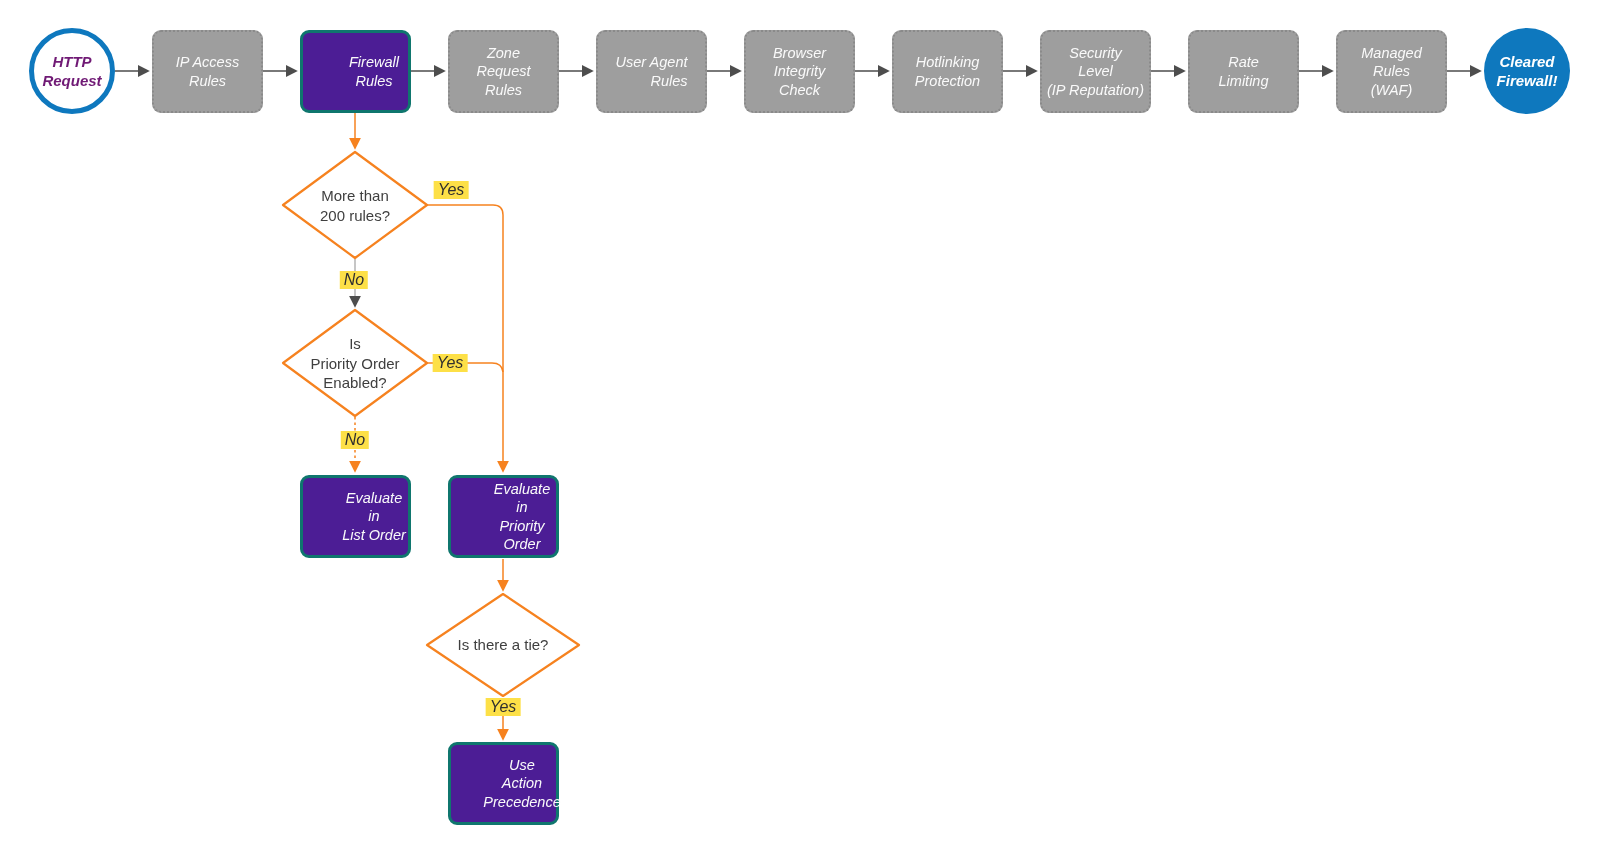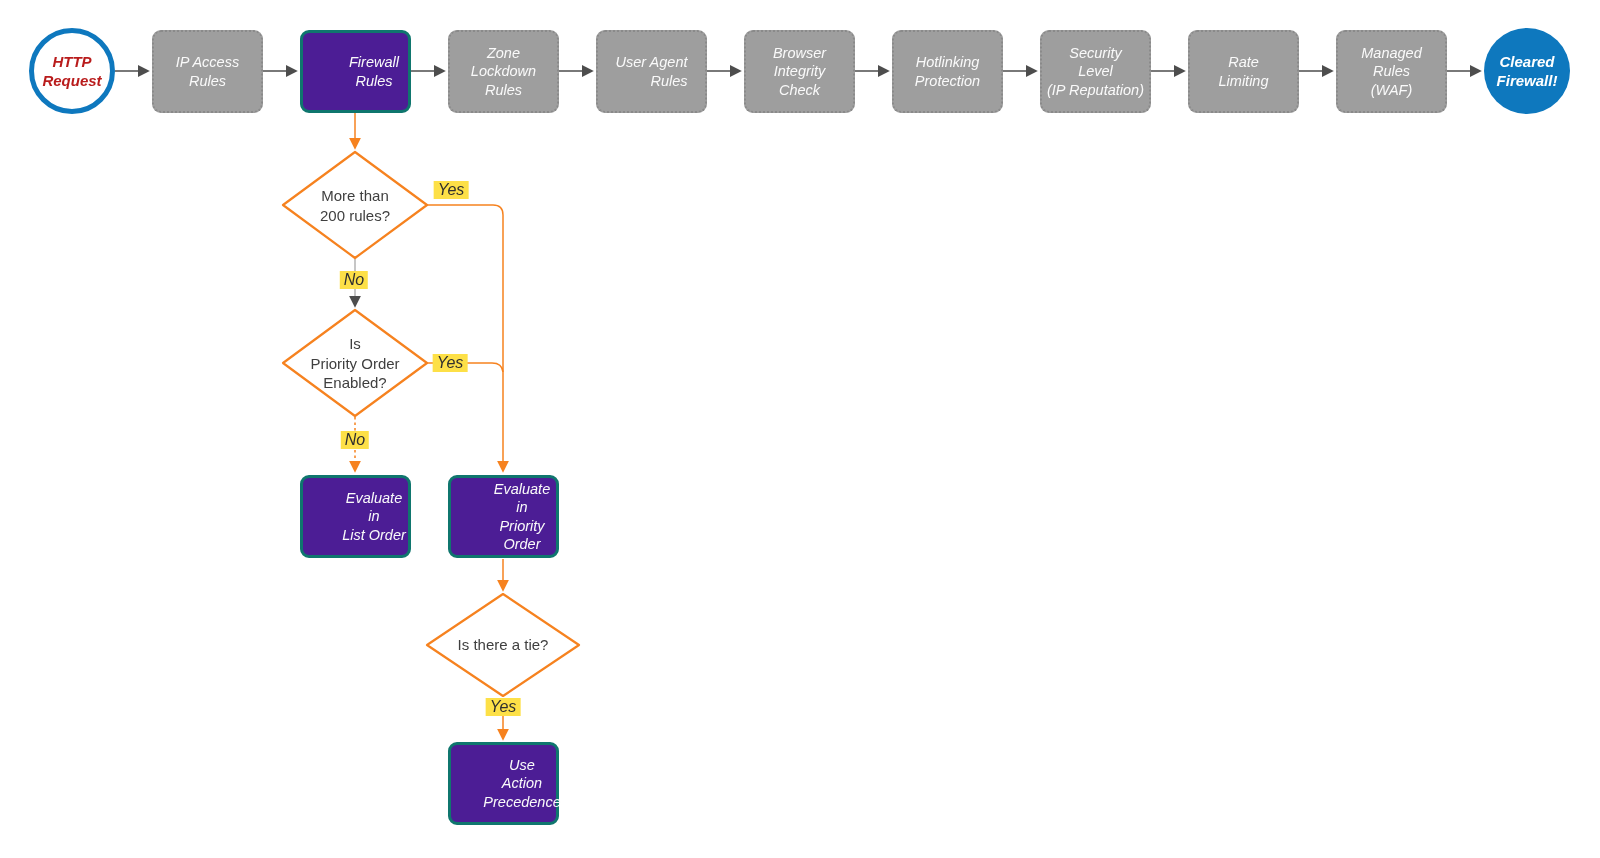--- a/index.html
+++ b/index.html
@@ -14,21 +14,21 @@
   .diamond { fill:#ffffff; stroke:#F6821F; stroke-width:2.2; stroke-linejoin:round; }
 
   .node { position:absolute; display:flex; align-items:center; justify-content:center;
           text-align:center; white-space:pre-line; }
   .box { width:111px; height:83px; border-radius:9px; font-style:italic;
          font-size:14.5px; line-height:1.27; color:#FAFAFA; }
   .box.gray { background:#9E9E9E; border:2px dotted #8A8A8A; }
   .box.orange { background:#4c1d95; border:3px solid #0f766e;padding-left:37px; }
   .circle { width:86px; height:86px; border-radius:50%; font-weight:bold; font-style:italic;
             font-size:15px; line-height:1.3; }
-  .circle.start { background:#ffffff; border:5px solid #0E78BE; color:#b91c1c; }
+  .circle.start { background:#ffffff; border:5px solid #0E78BE; color:#701a75; }
   .circle.end { background:#0E78BE; color:#ffffff; }
 
   .diamond-label { position:absolute; transform:translate(-50%,-50%); text-align:center;
                    white-space:pre-line; font-size:15px; line-height:1.3; color:#3F3F3F; width:140px; }
   .edge-label { position:absolute; transform:translate(-50%,-50%); font-style:italic;
                 font-size:16px; color:#2F2F2F; background:#fde047; padding:0 4px; }
 </style>
 </head>
 <body>
 
@@ -71,21 +71,21 @@
   <div class="node circle start" style="left:29px; top:28px;">HTTP
 Request</div>
   <div class="node circle end" style="left:1484px; top:28px;">Cleared
 Firewall!</div>
 
   <div class="node box gray" style="left:152px; top:30px;">IP Access
 Rules</div>
   <div class="node box orange" style="left:300px; top:30px;">Firewall
 Rules</div>
   <div class="node box gray" style="left:448px; top:30px;">Zone
-Lockdown
+Request
 Rules</div>
   <div class="node box gray" style="left:596px; top:30px;text-align:right;">User Agent
 Rules</div>
   <div class="node box gray" style="left:744px; top:30px;">Browser
 Integrity
 Check</div>
   <div class="node box gray" style="left:892px; top:30px;">Hotlinking
 Protection</div>
   <div class="node box gray" style="left:1040px; top:30px;">Security
 Level

